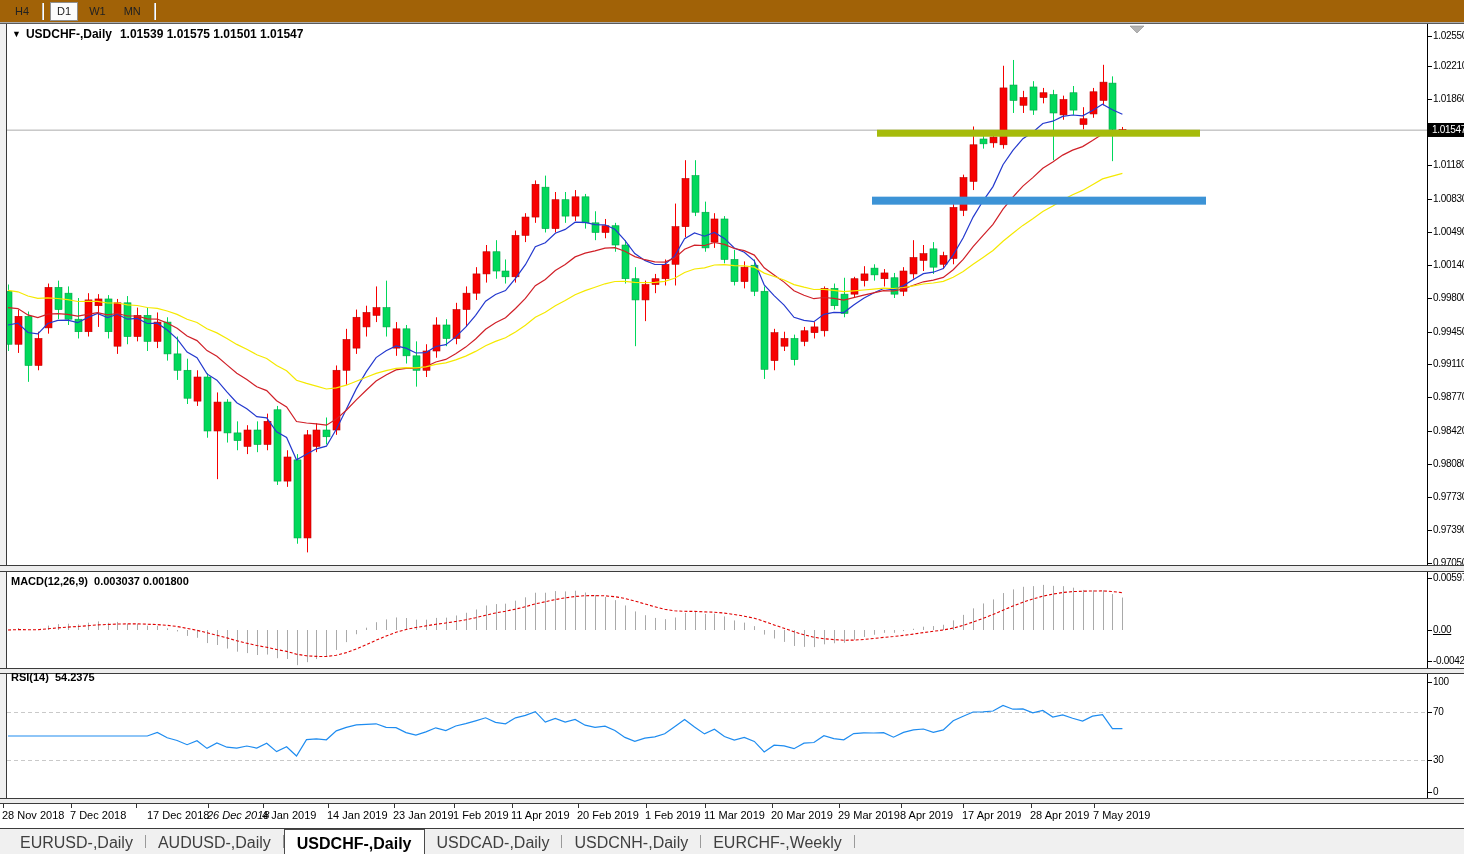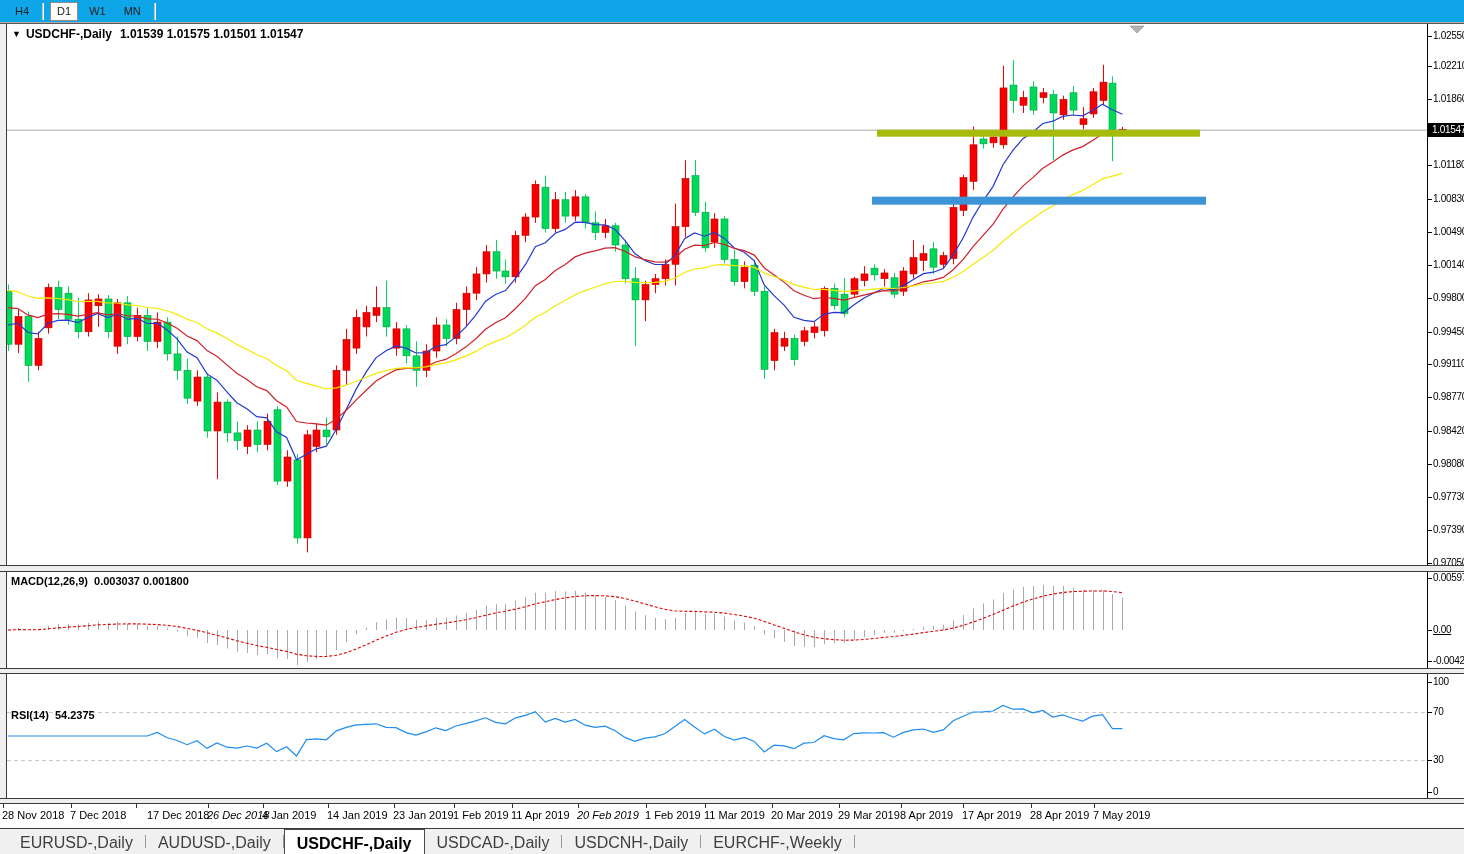--- a/index.html
+++ b/index.html
@@ -1,19 +1,19 @@
 <!DOCTYPE html>
 <html><head>
 <meta charset="utf-8">
 <style>
   html,body{margin:0;padding:0;background:#d7d7d7;}
   .screen{position:relative;width:1464px;height:854px;background:#F0F0F0;
     font-family:"Liberation Sans",sans-serif;overflow:hidden;}
   
-  .toolbar{position:absolute;left:0;top:0;width:1464px;height:23px;background:#0ea5e9;
+  .toolbar{position:absolute;left:0;top:0;width:1464px;height:23px;background:#a16207;
     border-bottom:1px solid #ABABAB;display:flex;align-items:center;padding-left:8px;box-sizing:border-box;z-index:8;}
   .tf-btn{height:17px;line-height:16px;padding:0 6px;font-size:11px;color:#222;
     border:1px solid transparent;margin-right:4px;cursor:default;}
   .tf-btn.active{background:#FCFCFC;border:1px solid #8F8F8F;}
   .groove{width:0;height:17px;border-left:1px solid #C4C4C4;border-right:1px solid #FFFFFF;margin:0 6px 0 2px;}
   .frameline{position:absolute;left:0;top:23px;width:1464px;height:1px;background:#5A5A5A;z-index:8;}
   
   .panel{position:absolute;left:0;width:1464px;background:#FFFFFF;z-index:0;}
   .p-main{top:24px;height:541px;}
   .p-macd{top:572px;height:96px;}
@@ -24,21 +24,21 @@
   .sep4{position:absolute;left:0;top:828px;width:1464px;height:1px;background:#3C3C3C;z-index:6;}
   .gutter{position:absolute;left:0;top:24px;width:6px;height:780px;background:#F0F0F0;
     border-right:1px solid #3A3A3A;z-index:5;}
   .chart-svg{position:absolute;left:0;top:0;width:1464px;height:854px;z-index:2;}
   
   .chart-title{position:absolute;left:12px;top:27px;font-size:12px;font-weight:bold;color:#000;z-index:4;}
   .chart-title .dd{font-size:9px;margin-right:5px;position:relative;top:-1px;}
   .chart-title .vals{margin-left:8px;font-weight:bold;}
   .ind-label{position:absolute;left:11px;font-size:11px;color:#000;z-index:7;font-weight:bold;}
   .ind-label .v{font-weight:bold;margin-left:6px;}
-  .lbl-macd{top:575px;} .lbl-rsi{top:709px;}
+  .lbl-macd{top:575px;} .lbl-rsi{top:671px;}
   
   .praxis{position:absolute;left:1427px;top:24px;width:37px;height:780px;background:#FFFFFF;
     border-left:1px solid #000;box-sizing:border-box;z-index:3;}
   .ptick{position:absolute;left:0;width:4px;height:1px;background:#000;}
   .plabel{position:absolute;left:5px;font-size:10px;letter-spacing:-0.3px;color:#000;white-space:nowrap;}
   .pbadge{position:absolute;left:0px;width:36px;height:14px;background:#000;color:#FFF;
     font-size:10px;letter-spacing:-0.3px;line-height:14px;padding-left:4px;box-sizing:border-box;z-index:9;}
   
   .dateaxis{position:absolute;left:0;top:804px;width:1464px;height:24px;background:#FFF;z-index:2;}
   .dlabel{position:absolute;top:5px;font-size:11px;color:#000;white-space:nowrap;}
@@ -511,21 +511,21 @@
       <div class="dlabel" style="left: 262px;">4 Jan 2019</div>
       <div class="dtick" style="left: 328px;"></div>
       <div class="dlabel" style="left: 327px;">14 Jan 2019</div>
       <div class="dtick" style="left: 394px;"></div>
       <div class="dlabel" style="left: 393px; text-align: right;">23 Jan 2019</div>
       <div class="dtick" style="left: 454px;"></div>
       <div class="dlabel" style="left: 453px;">1 Feb 2019</div>
       <div class="dtick" style="left: 512px;"></div>
       <div class="dlabel" style="left: 511px;">11 Apr 2019</div>
       <div class="dtick" style="left: 578px;"></div>
-      <div class="dlabel" style="left: 577px; font-style: italic;">20 Feb 2019</div>
+      <div class="dlabel" style="left: 577px;">20 Feb 2019</div>
       <div class="dtick" style="left: 646px;"></div>
       <div class="dlabel" style="left: 645px;">1 Feb 2019</div>
       <div class="dtick" style="left: 705px;"></div>
       <div class="dlabel" style="left: 704px;">11 Mar 2019</div>
       <div class="dtick" style="left: 772px;"></div>
       <div class="dlabel" style="left: 771px;">20 Mar 2019</div>
       <div class="dtick" style="left: 839px;"></div>
       <div class="dlabel" style="left: 838px;">29 Mar 2019</div>
       <div class="dtick" style="left: 901px;"></div>
       <div class="dlabel" style="left: 900px;">8 Apr 2019</div>

